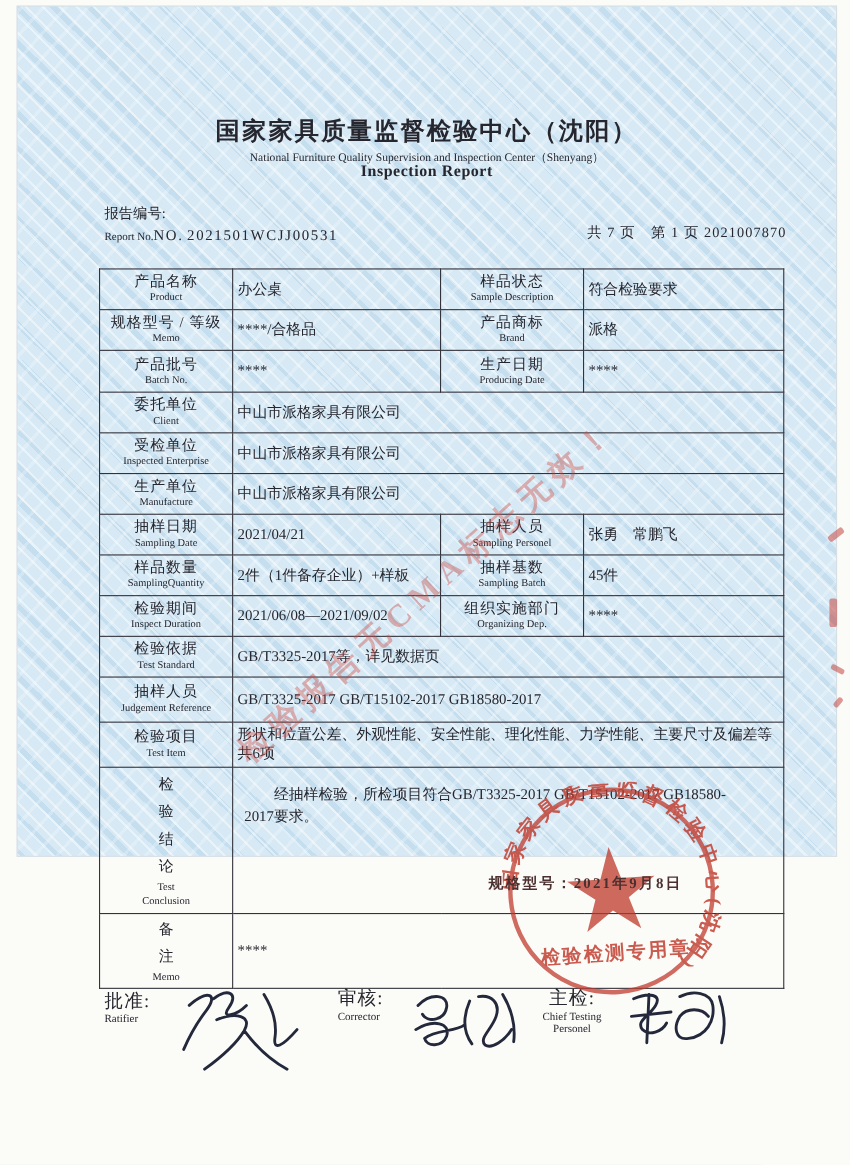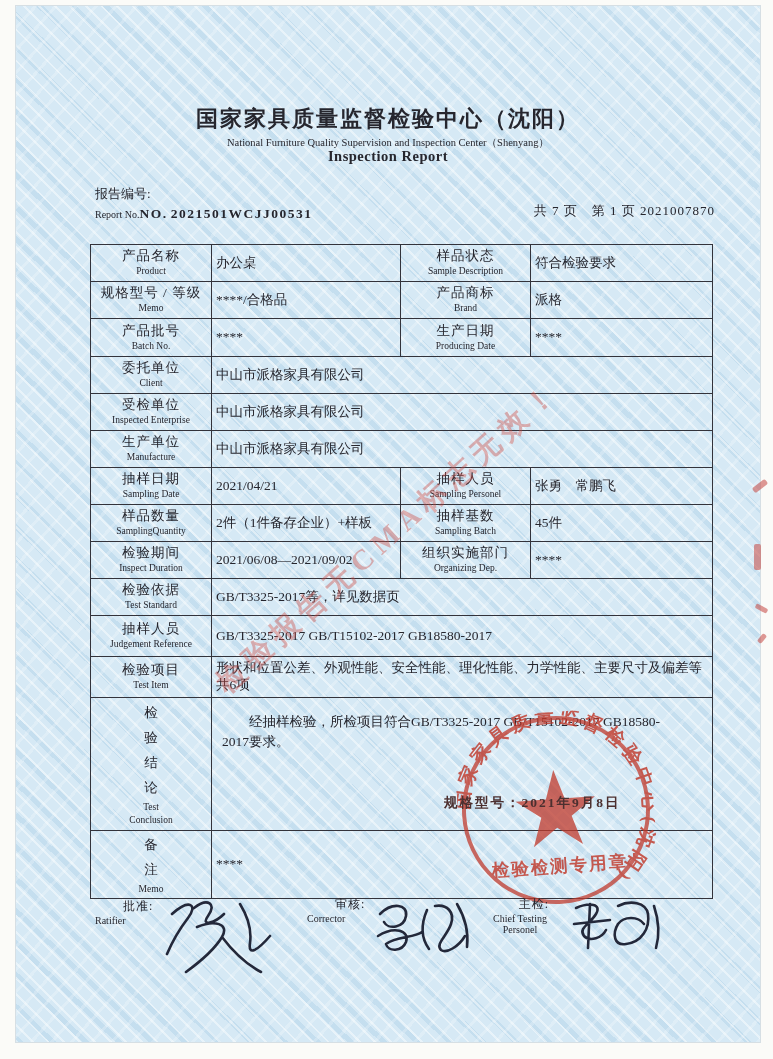--- a/index.html
+++ b/index.html
@@ -3,37 +3,37 @@
 <meta charset="utf-8">
 <style>
   html,body{margin:0;padding:0;}
   body{
     width:773px;height:1059px;position:relative;overflow:hidden;
     background:#fbfbf8;
     font-family:"Liberation Serif","DejaVu Serif",serif;
     color:#26262e;
   }
   .paper{
-    position:absolute;left:16px;top:6px;width:744px;height:1036px;
+    position:absolute;left:16px;top:6px;width:744px;height:772px;
     background-color:#d6e9f5;
     background-image:
       repeating-linear-gradient(45deg, rgba(255,255,255,.45) 0 2px, rgba(255,255,255,0) 2px 11px),
       repeating-linear-gradient(-48deg, rgba(255,255,255,.22) 0 3px, rgba(255,255,255,0) 3px 15px),
       repeating-linear-gradient(44deg, rgba(168,205,229,.38) 0 5px, rgba(168,205,229,0) 5px 23px);
     box-shadow:0 0 0 1px rgba(190,205,215,.6);
   }
   .hdr{position:absolute;left:0;top:98px;width:100%;text-align:center;}
   .title-cn{font-size:22px;font-weight:bold;letter-spacing:2px;}
   .title-en{font-size:10.5px;margin-top:2px;}
   .report-cn{font-size:24px;font-weight:bold;letter-spacing:16px;margin-top:4px;text-indent:16px;}
   .report-en{font-size:14.5px;font-weight:bold;margin-top:-2px;letter-spacing:.5px;}
   .repno{position:absolute;left:79px;top:179px;width:620px;font-size:13px;}
   .repno .line2{margin-top:3px;}
   .repno .en-small{font-size:10px;}
-  .repno .num{letter-spacing:1.5px;font-weight:bold;font-size:13.5px;}
+  .repno .num{letter-spacing:1.5px;font-weight:normal;font-size:13.5px;}
   .pageinfo{position:absolute;right:0;top:17px;font-size:13px;letter-spacing:1px;}
   table.rpt{
     position:absolute;left:74px;top:238px;width:622px;
     border-collapse:collapse;table-layout:fixed;
   }
   table.rpt td{
     border:1.4px solid #33333b;
     font-size:13.5px;line-height:1.25;
     padding:2px 4px;vertical-align:middle;
     overflow:hidden;
@@ -59,21 +59,21 @@
     color:rgba(205,72,66,.40);white-space:nowrap;pointer-events:none;z-index:3;
   }
   .edge-frag{position:absolute;background:rgba(197,70,64,.55);border-radius:2px;}
   .ef1{left:736px;top:477px;width:16px;height:6px;transform:rotate(-38deg);}
   .ef2{left:738px;top:538px;width:7px;height:26px;}
   .ef3{left:739px;top:600px;width:13px;height:5px;transform:rotate(28deg);}
   .ef4{left:741px;top:630px;width:10px;height:5px;transform:rotate(-50deg);}
   
   .footer{position:absolute;left:74px;top:884px;width:640px;height:110px;font-size:13px;}
   .sig-label{position:absolute;text-align:left;}
-  .sig-label .cn{font-size:12px;letter-spacing:1px;margin-left:28px;}
+  .sig-label .cn{font-size:17px;letter-spacing:1px;}
   .sig-label .en{font-size:10px;font-family:"Liberation Serif",serif;}
   .sig-label.center .en{text-align:center;}
   .sig{position:absolute;}
   .sig svg{overflow:visible;}
   .sig path{fill:none;stroke:#23283a;stroke-width:2.6;stroke-linecap:round;stroke-linejoin:round;}
 </style>
 </head>
 <body>
 
 <div class="paper">

